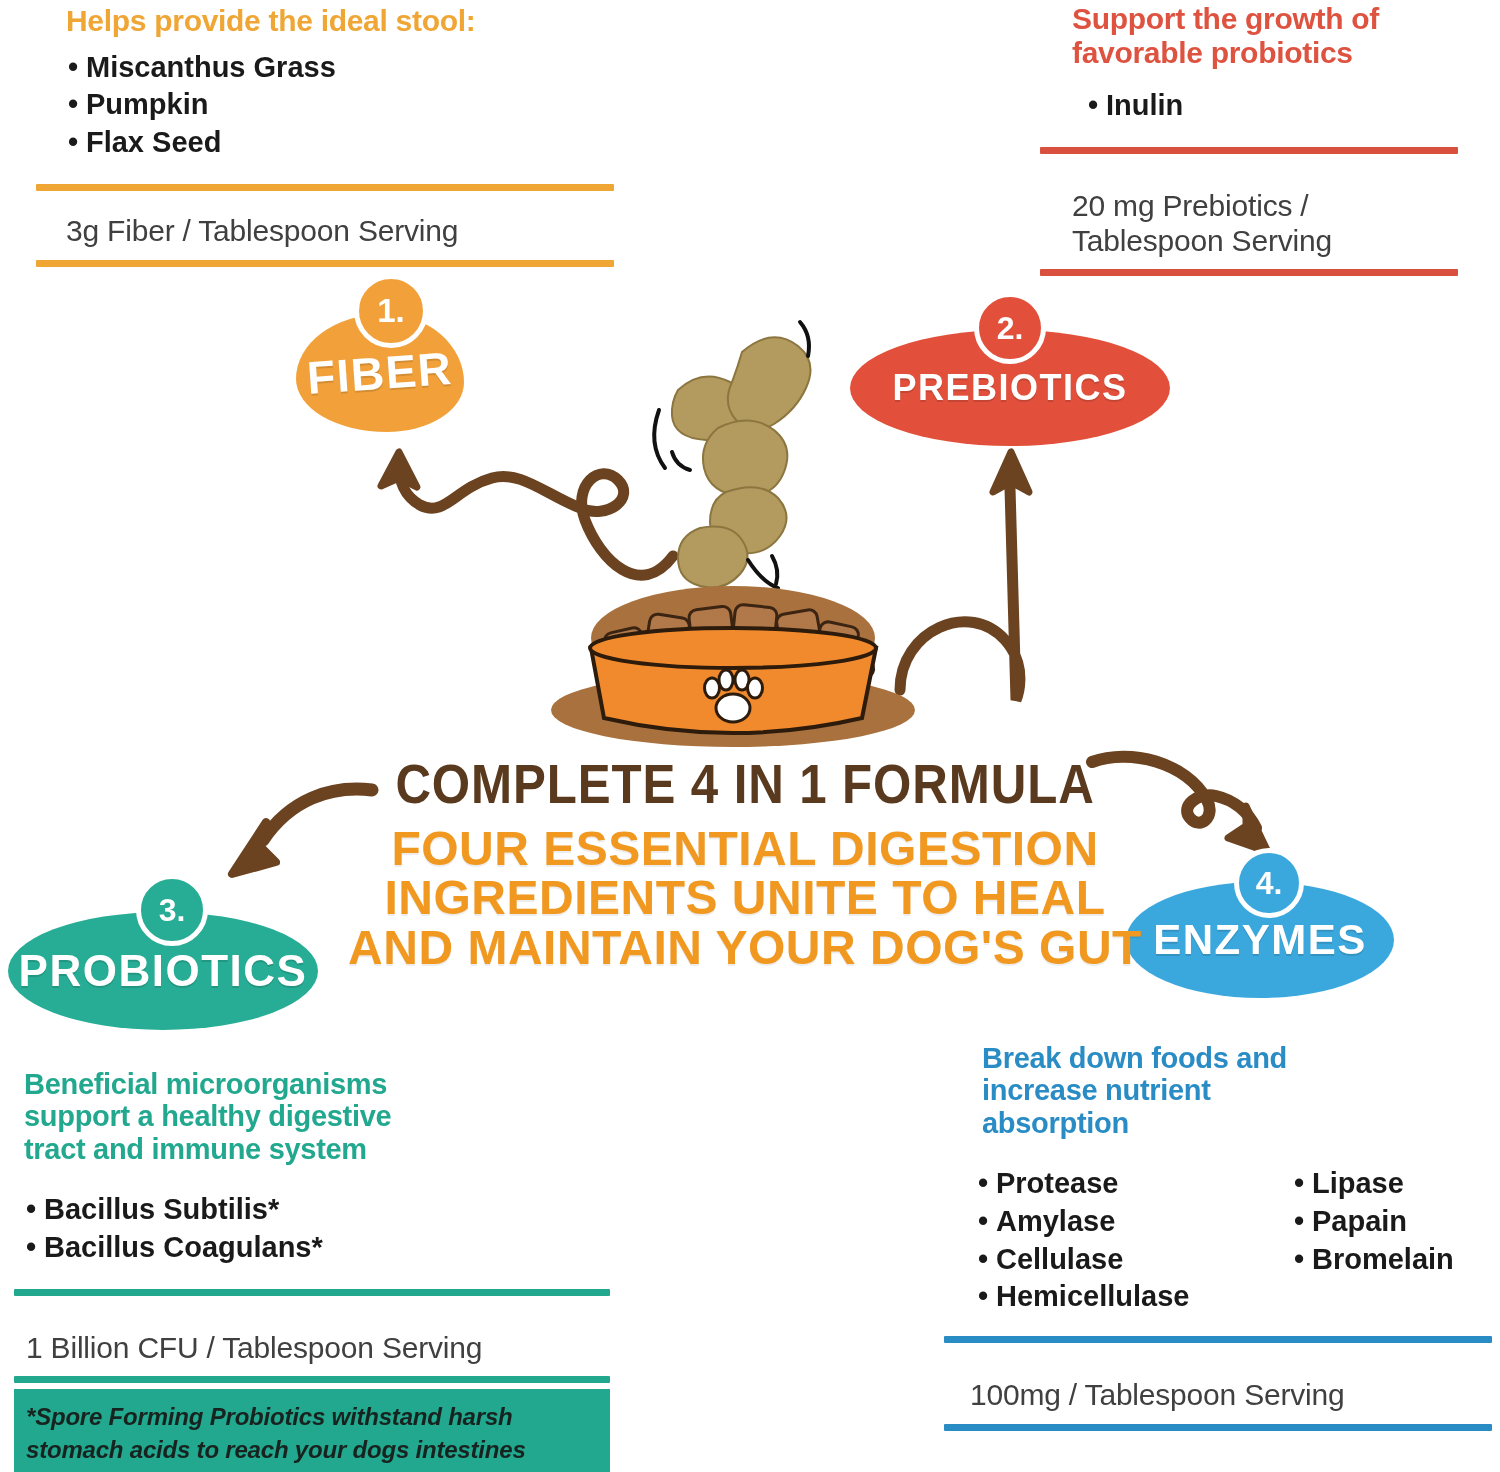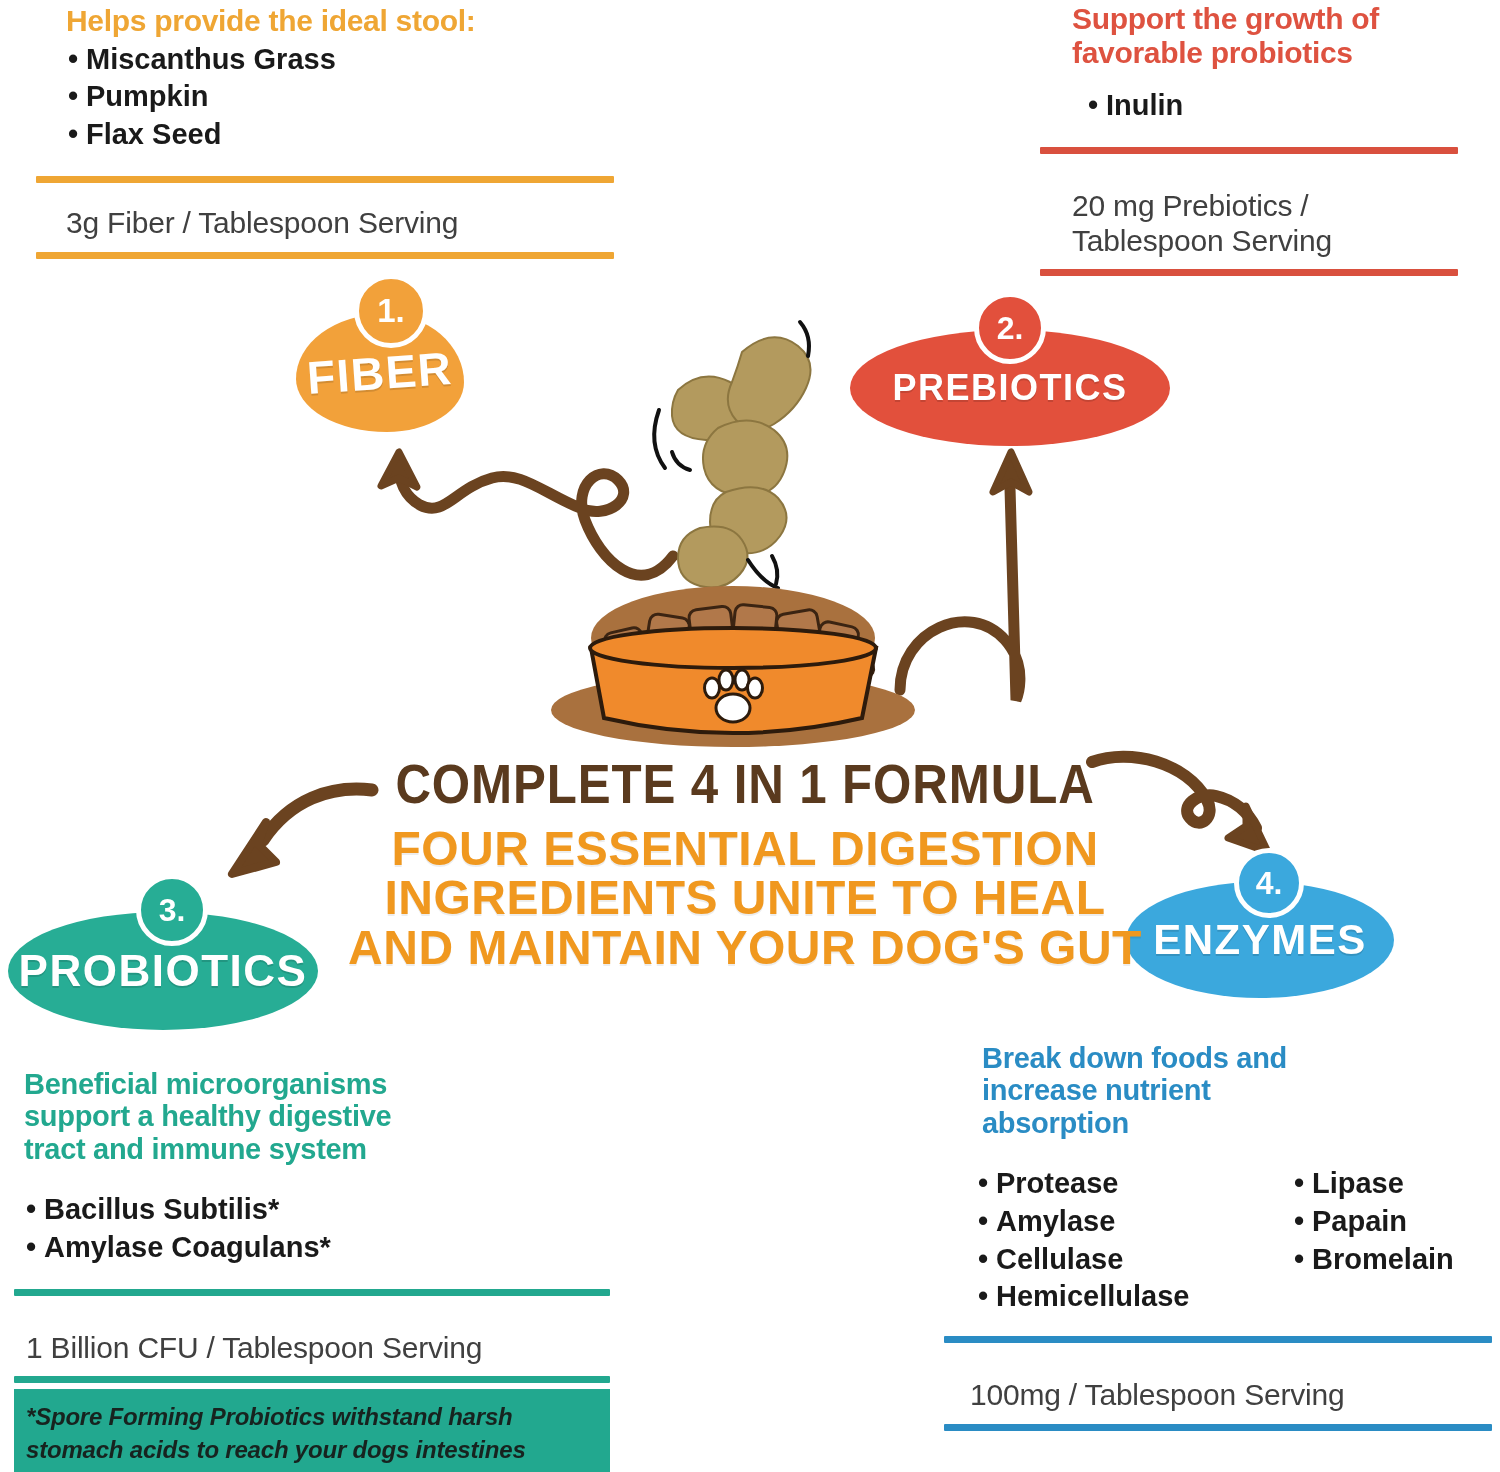--- a/index.html
+++ b/index.html
@@ -33,21 +33,21 @@
     font-weight:400;
     color:#404040;
     line-height:1.18;
     letter-spacing:-0.2px;
     margin-top:22px;
   }
 
   
   #fiber-block{position:absolute;left:36px;top:0px;width:578px;}
   #fiber-title{color:#EFA634;font-size:30px;padding-left:30px;padding-top:4px;}
-  #fiber-list{margin-top:3px;padding-left:32px;font-size:29px;}
+  #fiber-list{margin-top:11px;padding-left:32px;font-size:29px;}
   #fiber-rule-top{margin-top:22px;background:#EFA634;}
   #fiber-serving{font-size:30px;padding:0 2px 12px 30px;}
   #fiber-rule-bot{background:#EFA634;}
 
   
   #prebiotic-block{position:absolute;left:1040px;top:0px;width:418px;}
   #prebiotic-title{color:#DE5240;font-size:30px;padding-left:32px;padding-top:2px;}
   #prebiotic-list{margin-top:18px;padding-left:48px;font-size:29px;}
   #prebiotic-rule-top{margin-top:22px;background:#D9503E;}
   #prebiotic-serving{font-size:30px;padding:12px 2px 10px 32px;}
@@ -278,21 +278,21 @@
   </div>
 
   <div id="probiotic-block">
     <div class="hdr" id="probiotic-title">
       <div>Beneficial microorganisms</div>
       <div>support a healthy digestive</div>
       <div>tract and immune system</div>
     </div>
     <ul class="bullets" id="probiotic-list">
       <li>Bacillus Subtilis*</li>
-      <li>Amylase Coagulans*</li>
+      <li>Bacillus Coagulans*</li>
     </ul>
     <div class="rule" id="probiotic-rule-top"></div>
     <div class="servingtxt" id="probiotic-serving">1 Billion CFU / Tablespoon Serving</div>
     <div class="rule" id="probiotic-rule-bot"></div>
     <div id="probiotic-note">
       <div>*Spore Forming Probiotics withstand harsh</div>
       <div>stomach acids to reach your dogs intestines</div>
     </div>
   </div>
 

